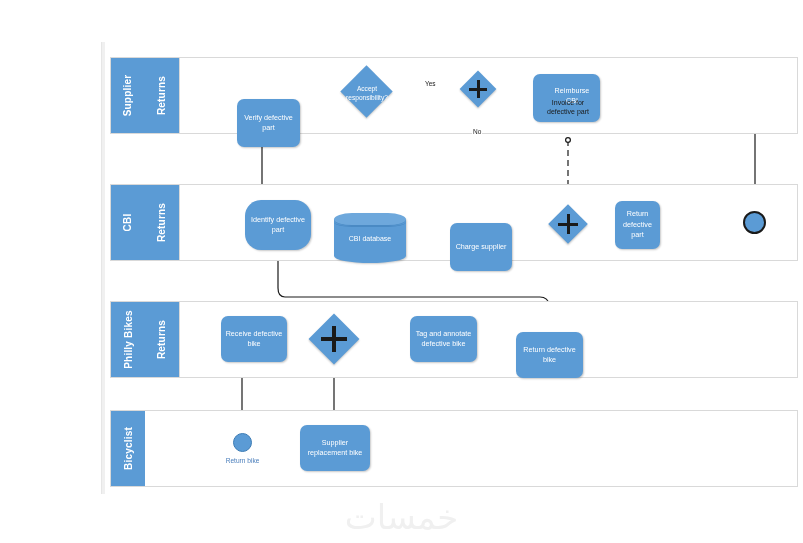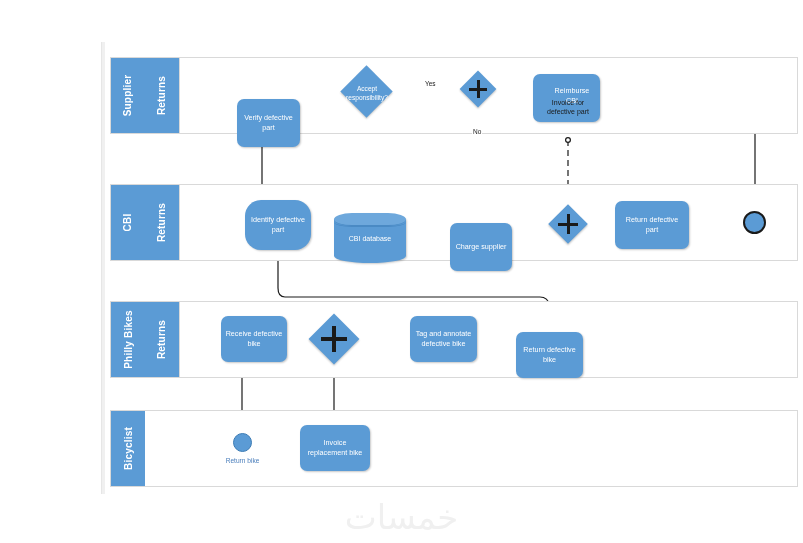--- a/index.html
+++ b/index.html
@@ -325,21 +325,21 @@
   <div class="task" style="left:450px;top:201px;width:62px;height:48px;margin-top:22px;">
     <span>Charge supplier</span>
   </div>
 
   <div class="gateway" style="left:554px;top:210px;width:28px;height:28px;"></div>
   <div class="gw-plus" style="left:557px;top:213px;width:22px;height:22px;">
     <span style="position:absolute;left:9.5px;top:1px;width:3px;height:20px;background:#1a1a1a;display:block;"></span>
     <span style="position:absolute;left:1px;top:9.5px;width:20px;height:3px;background:#1a1a1a;display:block;"></span>
   </div>
 
-  <div class="task" style="left:615px;top:201px;width:74px;height:48px;">
+  <div class="task" style="left:615px;top:201px;width:45px;height:48px;">
     <span>Return defective part</span>
   </div>
 
   <div class="event end" style="left:743px;top:211px;width:23px;height:23px;"></div>
 
   <div class="task" style="left:221px;top:316px;width:66px;height:46px;">
     <span>Receive defective bike</span>
   </div>
 
   <div class="gateway" style="left:316px;top:321px;width:36px;height:36px;"></div>
@@ -353,18 +353,18 @@
   </div>
 
   <div class="task" style="left:516px;top:332px;width:67px;height:46px;">
     <span>Return defective bike</span>
   </div>
 
   <div class="event start" style="left:233px;top:433px;width:19px;height:19px;"></div>
   <div class="event-label" style="left:210px;top:457px;width:65px;">Return bike</div>
 
   <div class="task" style="left:300px;top:425px;width:70px;height:46px;">
-    <span>Invoice replacement bike</span>
+    <span>Supplier replacement bike</span>
   </div>
 
   <div class="watermark">خمسات</div>
 
 </div>
 
 </body></html>

